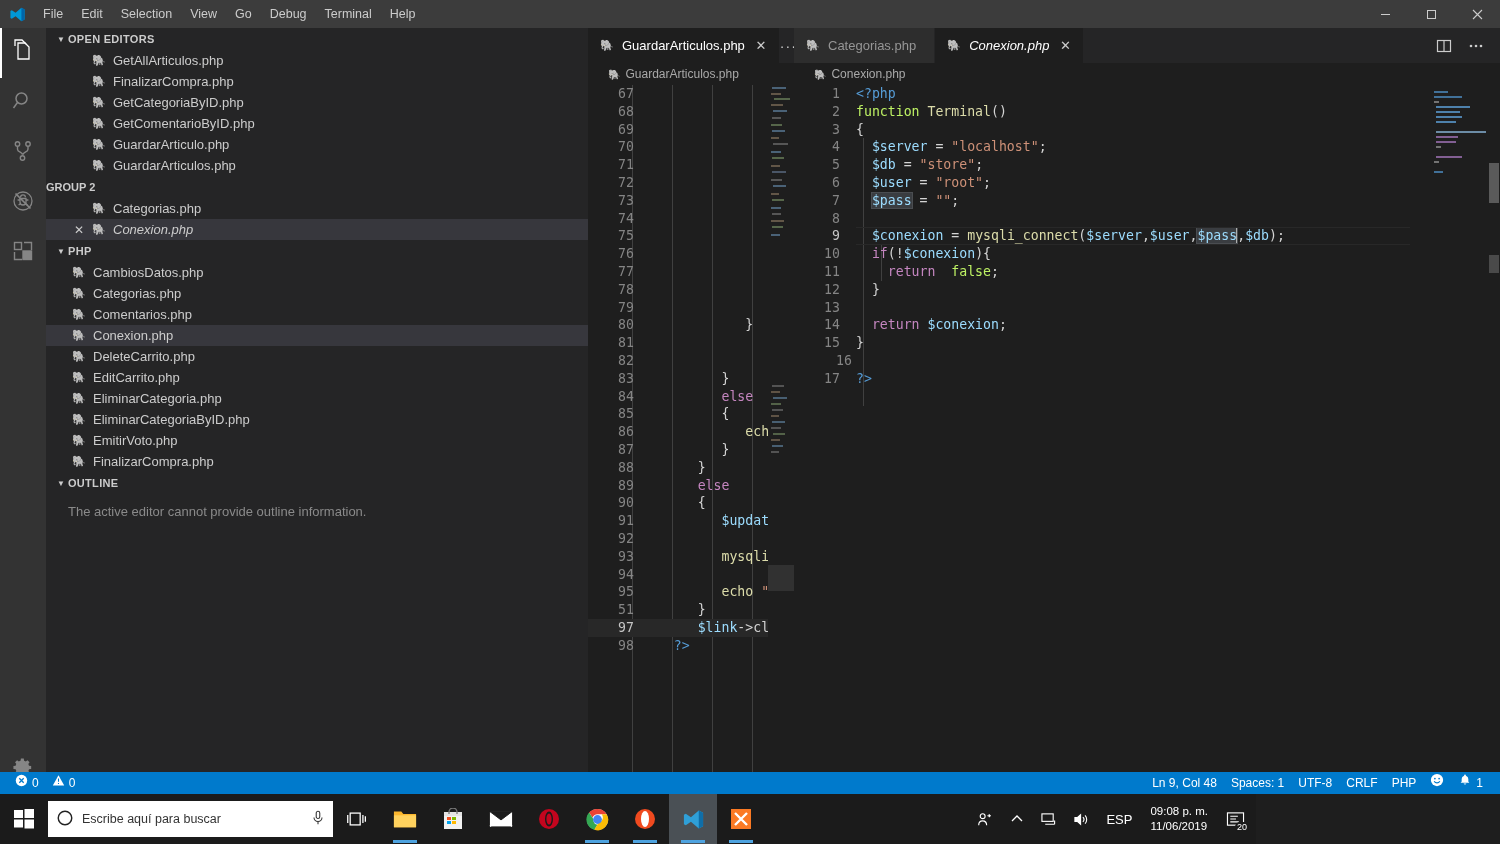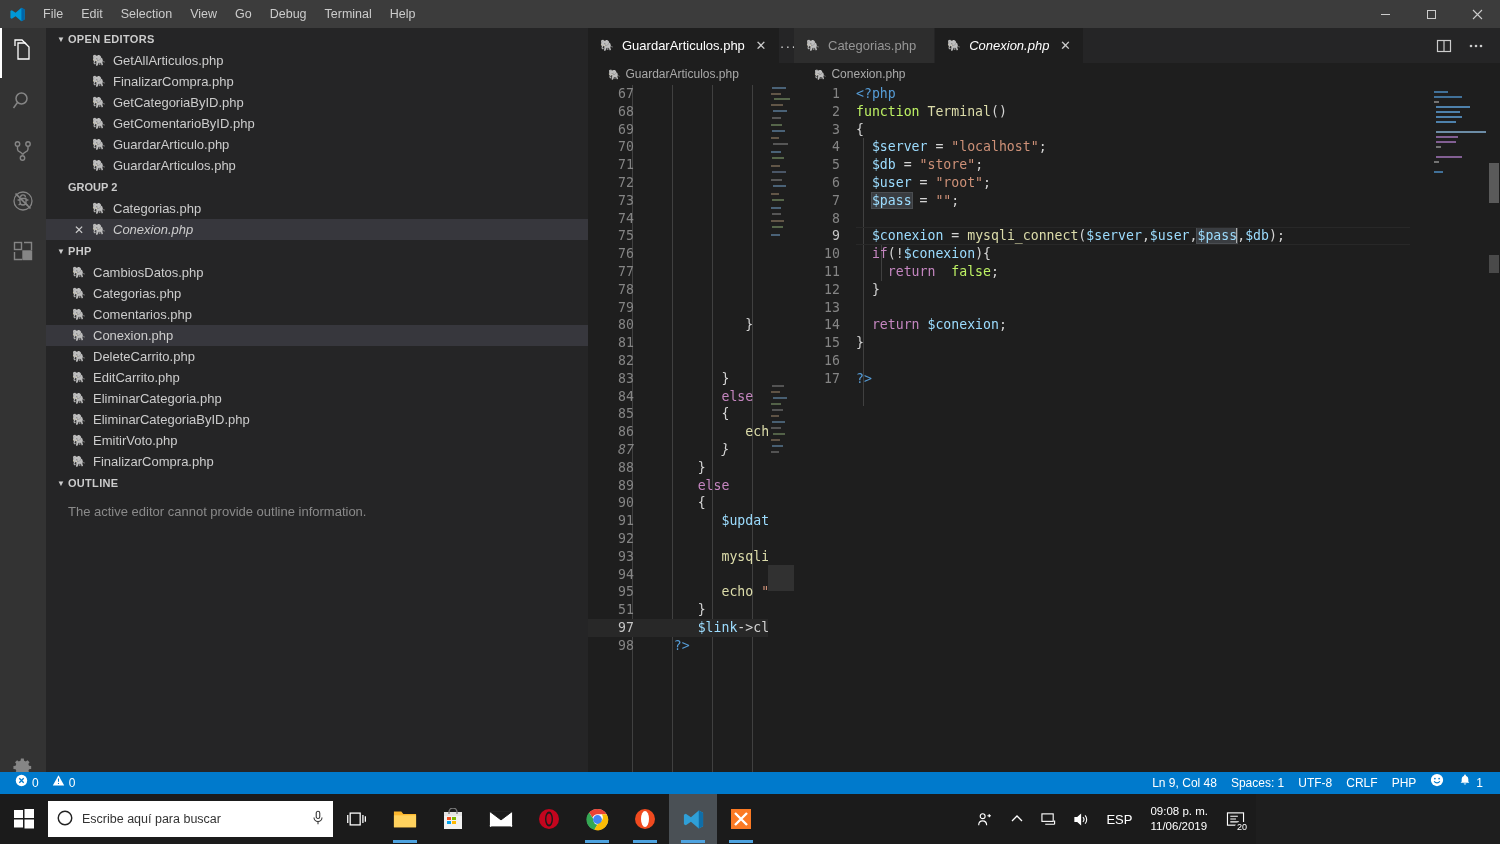--- a/index.html
+++ b/index.html
@@ -65,21 +65,21 @@
   .tree-row.selected { background:#37373d; }
   .row-close { width:22px; text-align:center; font-size:12px; color:#cccccc; }
   .row-indent { display:inline-block; }
   .php-icon {
     width:18px; min-width:18px; text-align:center; font-size:11px; color:#b180d7;
     letter-spacing:-1px;
   }
   .row-label { padding-left:5px; overflow:hidden; text-overflow:ellipsis; }
   .row-label.italic { font-style:italic; }
   .group-label {
-    height:22px; display:flex; align-items:center; padding-left:22px;
+    height:22px; display:flex; align-items:center; 
     font-size:11px; font-weight:bold; color:#cccccc;
   }
   .outline-msg { padding:10px 20px 0 22px; font-size:13px; color:#8a8a8a; }
 
   
   .editor-g1 { position:absolute; left:588px; top:28px; width:206px; height:766px; background:#1e1e1e; }
   .editor-g2 { position:absolute; left:794px; top:28px; width:706px; height:766px; background:#1e1e1e; }
 
   .tabbar { height:35px; background:#252526; display:flex; align-items:stretch; position:relative; }
   .tab {
@@ -437,21 +437,21 @@
         <div class="code-line" style="top: 178px; position: absolute; left: 0px; right: 0px;"><span class="ln">77</span><span class="ltext" style="color: rgb(212, 212, 212);"></span></div>
         <div class="code-line" style="top: 195.8px; position: absolute; left: 0px; right: 0px;"><span class="ln">78</span><span class="ltext" style="color: rgb(212, 212, 212);"></span></div>
         <div class="code-line" style="top: 213.6px; position: absolute; left: 0px; right: 0px;"><span class="ln">79</span><span class="ltext" style="color: rgb(212, 212, 212);"></span></div>
         <div class="code-line" style="top: 231.4px; position: absolute; left: 0px; right: 0px;"><span class="ln">80</span><span class="ltext" style="color: rgb(212, 212, 212);">            }</span></div>
         <div class="code-line" style="top: 249.2px; position: absolute; left: 0px; right: 0px;"><span class="ln">81</span><span class="ltext" style="color: rgb(212, 212, 212);"></span></div>
         <div class="code-line" style="top: 267px; position: absolute; left: 0px; right: 0px;"><span class="ln">82</span><span class="ltext" style="color: rgb(212, 212, 212);">               ec</span></div>
         <div class="code-line" style="top: 284.8px; position: absolute; left: 0px; right: 0px;"><span class="ln">83</span><span class="ltext" style="color: rgb(212, 212, 212);">         }</span></div>
         <div class="code-line" style="top: 302.6px; position: absolute; left: 0px; right: 0px;"><span class="ln">84</span><span class="ltext" style="color: rgb(212, 212, 212);">         <span class="t-kw">else</span></span></div>
         <div class="code-line" style="top: 320.4px; position: absolute; left: 0px; right: 0px;"><span class="ln">85</span><span class="ltext" style="color: rgb(212, 212, 212);">         {</span></div>
         <div class="code-line" style="top: 338.2px; position: absolute; left: 0px; right: 0px;"><span class="ln">86</span><span class="ltext" style="color: rgb(212, 212, 212);">            <span class="t-fn">echo</span></span></div>
-        <div class="code-line" style="top: 356px; position: absolute; left: 0px; right: 0px; font-style: italic;"><span class="ln">87</span><span class="ltext" style="color: rgb(212, 212, 212);">         }</span></div>
+        <div class="code-line" style="top: 356px; position: absolute; left: 0px; right: 0px;"><span class="ln">87</span><span class="ltext" style="color: rgb(212, 212, 212);">         }</span></div>
         <div class="code-line" style="top: 373.8px; position: absolute; left: 0px; right: 0px;"><span class="ln">88</span><span class="ltext" style="color: rgb(212, 212, 212);">      }</span></div>
         <div class="code-line" style="top: 391.6px; position: absolute; left: 0px; right: 0px;"><span class="ln">89</span><span class="ltext" style="color: rgb(212, 212, 212);">      <span class="t-kw">else</span></span></div>
         <div class="code-line" style="top: 409.4px; position: absolute; left: 0px; right: 0px;"><span class="ln">90</span><span class="ltext" style="color: rgb(212, 212, 212);">      {</span></div>
         <div class="code-line" style="top: 427.2px; position: absolute; left: 0px; right: 0px;"><span class="ln">91</span><span class="ltext" style="color: rgb(212, 212, 212);">         <span class="t-var">$update</span></span></div>
         <div class="code-line" style="top: 445px; position: absolute; left: 0px; right: 0px;"><span class="ln">92</span><span class="ltext" style="color: rgb(212, 212, 212);"></span></div>
         <div class="code-line" style="top: 462.8px; position: absolute; left: 0px; right: 0px;"><span class="ln">93</span><span class="ltext" style="color: rgb(212, 212, 212);">         <span class="t-fn">mysqli_q</span></span></div>
         <div class="code-line" style="top: 480.6px; position: absolute; left: 0px; right: 0px;"><span class="ln">94</span><span class="ltext" style="color: rgb(212, 212, 212);"></span></div>
         <div class="code-line" style="top: 498.4px; position: absolute; left: 0px; right: 0px;"><span class="ln">95</span><span class="ltext" style="color: rgb(212, 212, 212);">         <span class="t-fn">echo</span> <span class="t-str">"S-</span></span></div>
         <div class="code-line" style="top: 516.2px; position: absolute; left: 0px; right: 0px;"><span class="ln">51</span><span class="ltext" style="color: rgb(212, 212, 212);">      }</span></div>
         <div class="code-line" style="top: 534px; position: absolute; left: 0px; right: 0px; background: rgb(40, 40, 40);"><span class="ln cur">97</span><span class="ltext" style="color: rgb(212, 212, 212);">      <span class="t-var">$link</span>-&gt;close</span></div>
@@ -560,21 +560,21 @@
         <div class="code-line" style="position: absolute; left: 0px; right: 0px; top: 89px;"><span class="ln">6</span><span class="ltext"><span class="t-plain">  </span><span class="t-var">$user</span><span class="t-op"> = </span><span class="t-str">"root"</span><span class="t-plain">;</span></span></div>
         <div class="code-line" style="position: absolute; left: 0px; right: 0px; top: 106.8px;"><span class="ln">7</span><span class="ltext"><span class="t-plain">  </span><span class="t-var sel-occurrence">$pass</span><span class="t-op"> = </span><span class="t-str">""</span><span class="t-plain">;</span></span></div>
         <div class="code-line" style="position: absolute; left: 0px; right: 0px; top: 124.6px;"><span class="ln">8</span><span class="ltext"></span></div>
         <div class="code-line" style="position: absolute; left: 0px; right: 0px; top: 142.4px;"><span class="ln cur">9</span><span class="ltext"><span class="t-plain">  </span><span class="t-var">$conexion</span><span class="t-op"> = </span><span class="t-fn">mysqli_connect</span><span class="t-plain">(</span><span class="t-var">$server</span><span class="t-plain">,</span><span class="t-var">$user</span><span class="t-plain">,</span><span class="t-var sel-occurrence">$pass</span><span class="cursor"></span><span class="t-plain">,</span><span class="t-var">$db</span><span class="t-plain">);</span></span></div>
         <div class="code-line" style="position: absolute; left: 0px; right: 0px; top: 160.2px;"><span class="ln">10</span><span class="ltext"><span class="t-plain">  </span><span class="t-kw">if</span><span class="t-plain">(!</span><span class="t-var">$conexion</span><span class="t-plain">){</span></span></div>
         <div class="code-line" style="position: absolute; left: 0px; right: 0px; top: 178px;"><span class="ln">11</span><span class="ltext"><span class="t-plain">    </span><span class="t-kw">return </span><span class="t-plain"> </span><span class="t-kw2">false</span><span class="t-plain">;</span></span></div>
         <div class="code-line" style="position: absolute; left: 0px; right: 0px; top: 195.8px;"><span class="ln">12</span><span class="ltext"><span class="t-brace">  }</span></span></div>
         <div class="code-line" style="position: absolute; left: 0px; right: 0px; top: 213.6px;"><span class="ln">13</span><span class="ltext"></span></div>
         <div class="code-line" style="position: absolute; left: 0px; right: 0px; top: 231.4px;"><span class="ln">14</span><span class="ltext"><span class="t-plain">  </span><span class="t-kw">return </span><span class="t-var">$conexion</span><span class="t-plain">;</span></span></div>
         <div class="code-line" style="position: absolute; left: 0px; right: 0px; top: 249.2px;"><span class="ln">15</span><span class="ltext"><span class="t-brace">}</span></span></div>
-        <div class="code-line" style="position: absolute; left: 0px; right: 0px; top: 267px;"><span class="ln">16</span><span class="ltext"></span></div>
+        <div class="code-line" style="position: absolute; left: 12px; right: 0px; top: 267px;"><span class="ln">16</span><span class="ltext"></span></div>
         <div class="code-line" style="position: absolute; left: 0px; right: 0px; top: 284.8px;"><span class="ln">17</span><span class="ltext"><span class="t-tag">?&gt;</span></span></div>
         <div class="cur-line-border" style="top: 142.4px; right: 90px;"></div>
       </div>
   </div>
 
   <div class="statusbar">
     <div class="sb-left">
       <div class="sb-item">
         <span>
           <svg width="13" height="13" viewBox="0 0 16 16">

